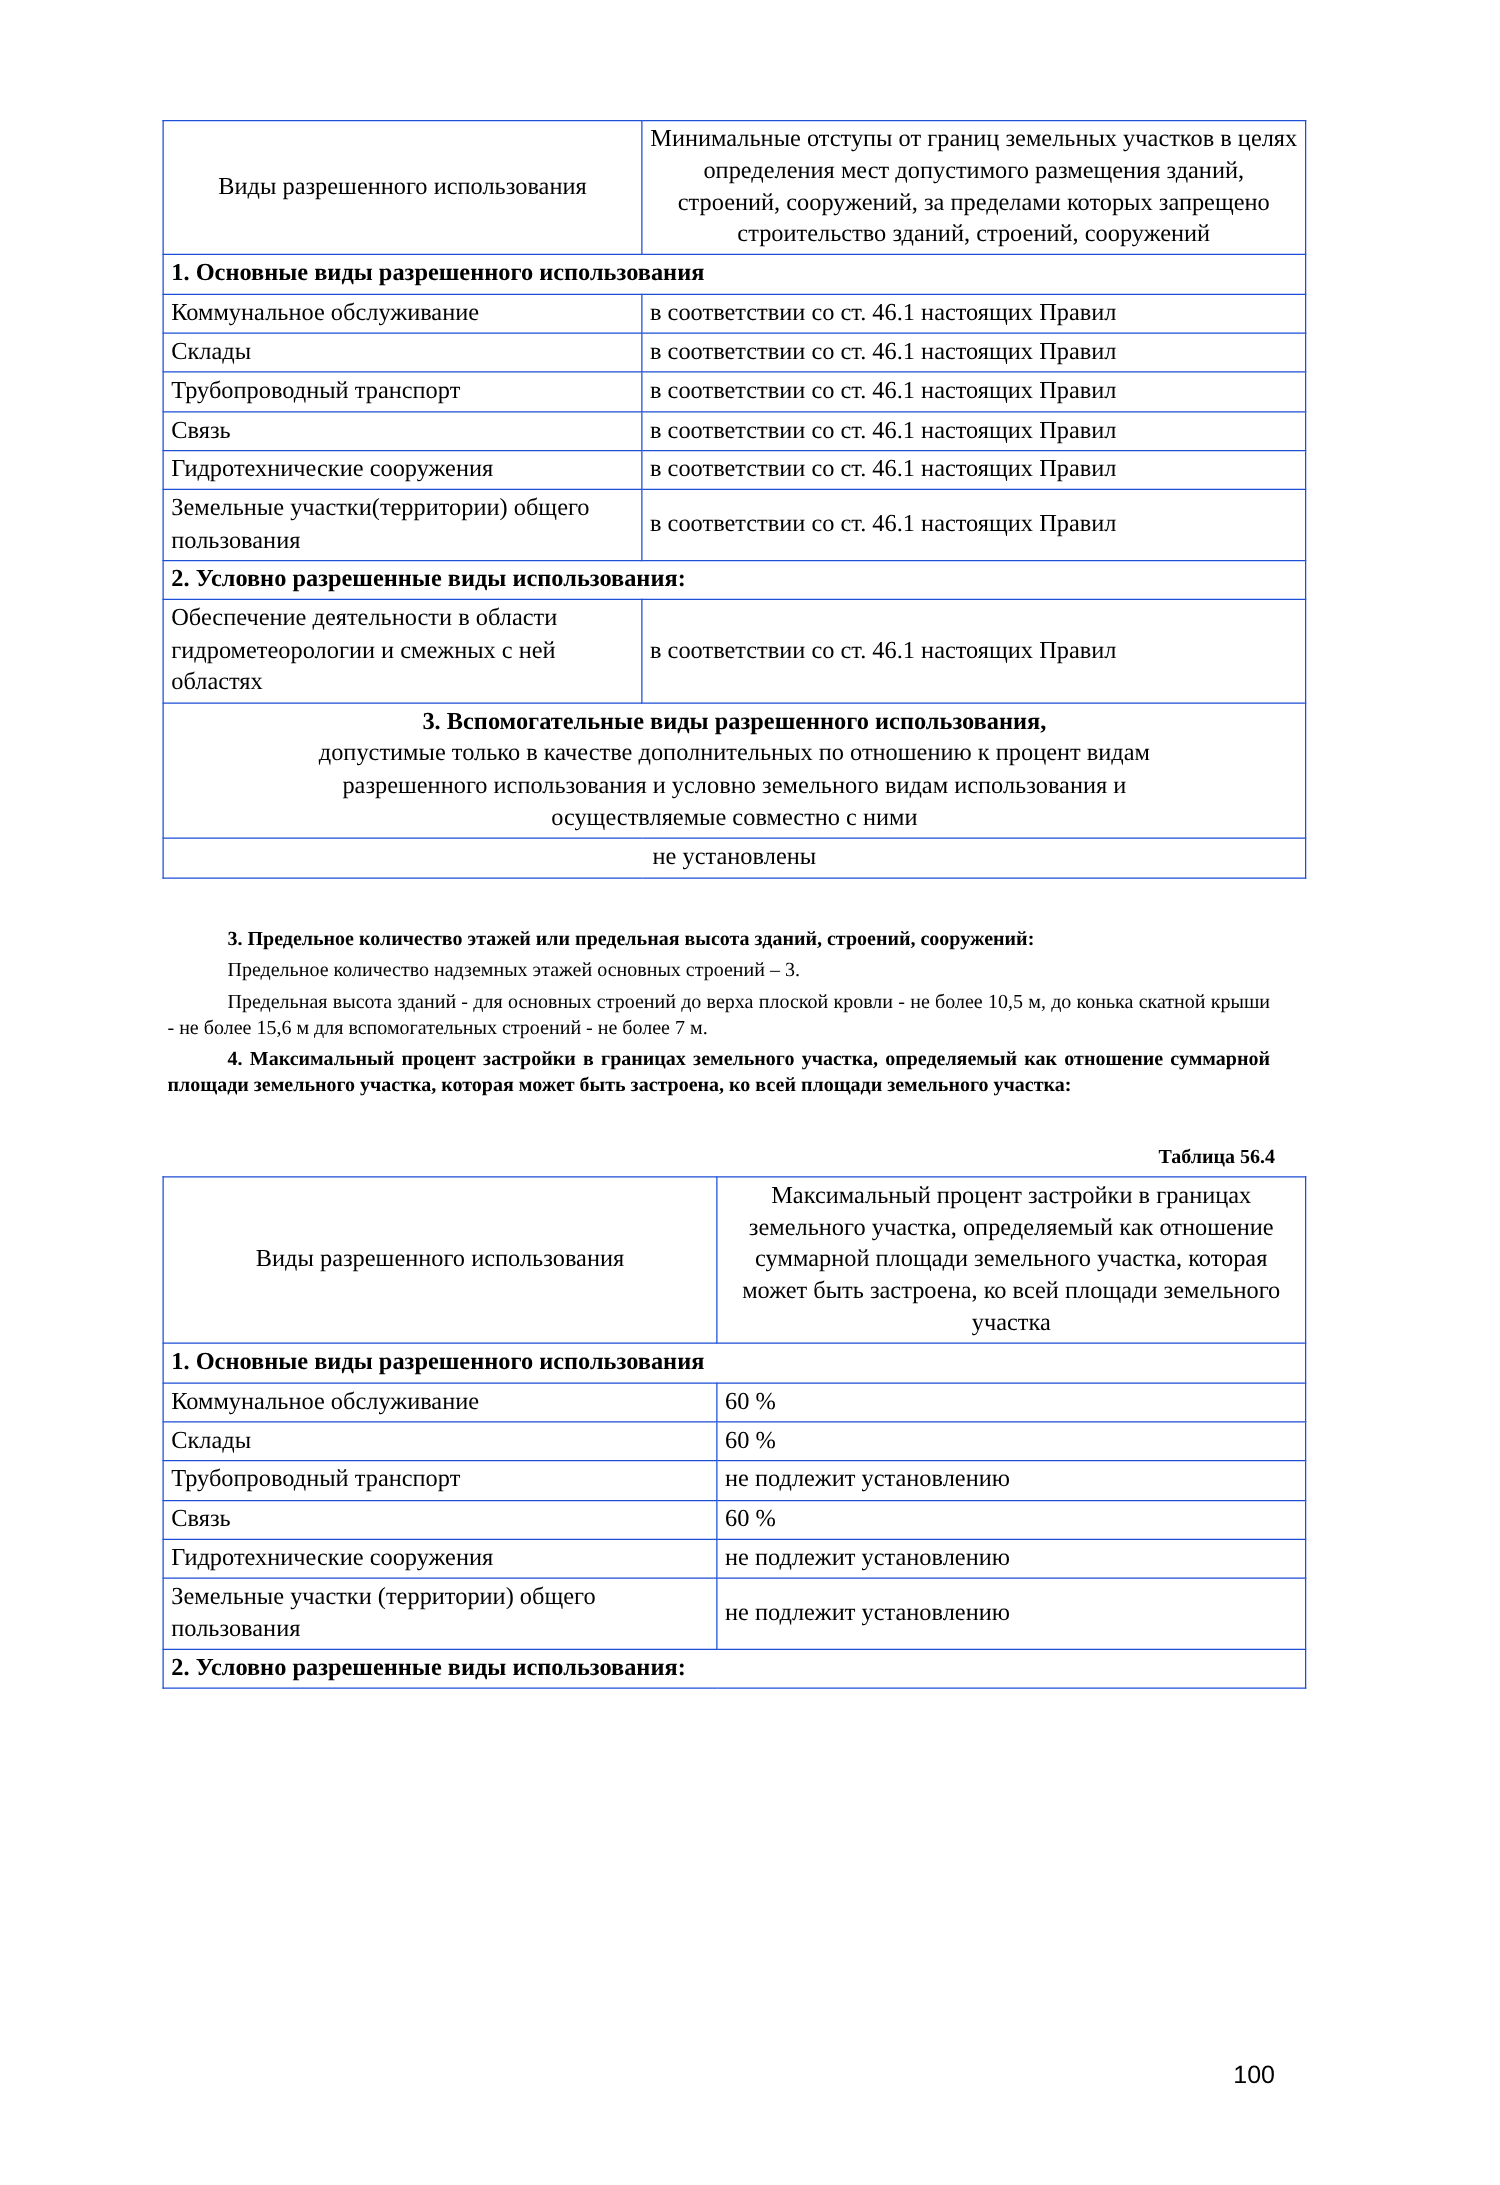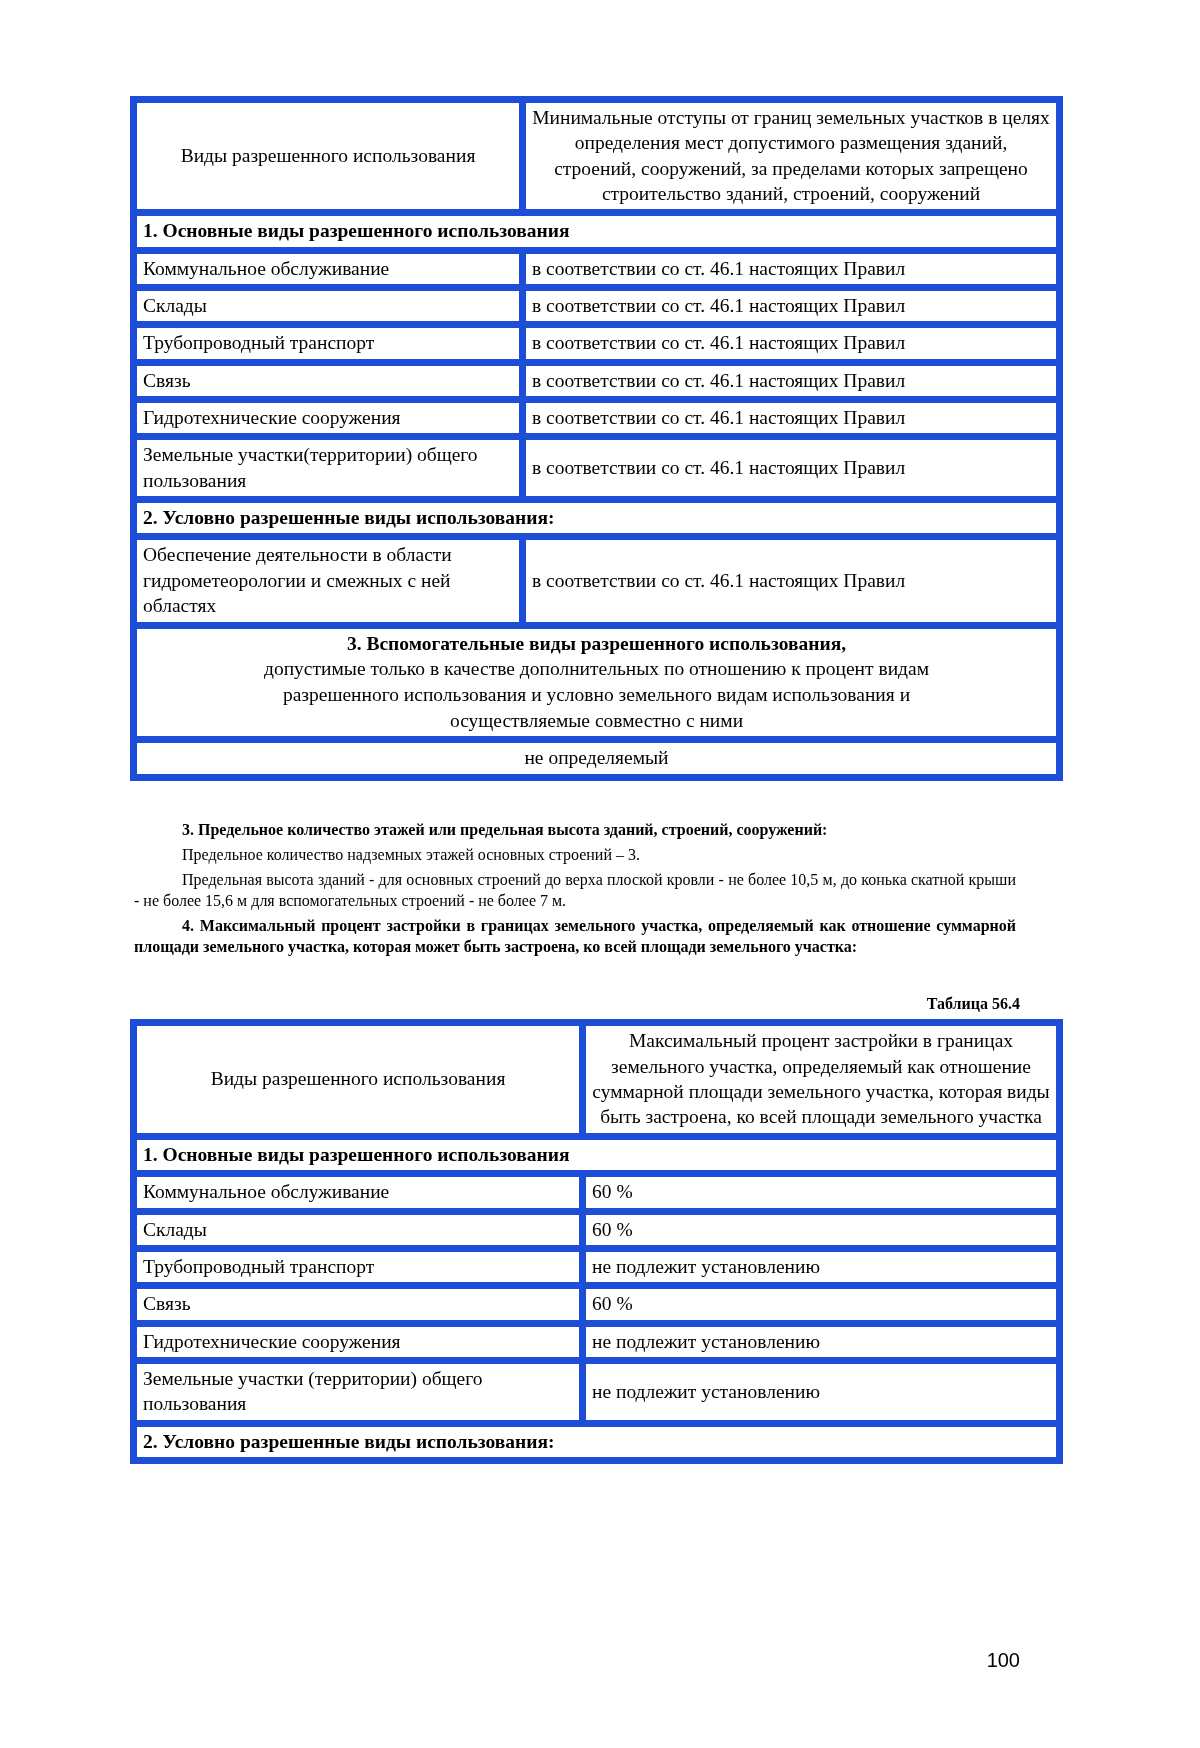--- a/index.html
+++ b/index.html
@@ -24,21 +24,21 @@
     padding: 96px 180px 40px 130px;
   }
   table.doc-table {
     border-collapse: collapse;
     width: 890px;
     table-layout: fixed;
     font-size: 19.5px;
     line-height: 1.30;
   }
   table.doc-table td {
-    border: 7px solid #1d4ed8;
+    border: 1px solid #1d4ed8;
     padding: 2px 6px 3px 6px;
     vertical-align: middle;
   }
   td.col-left  { width: 370px; }
   td.col-right { width: 518px; }
   td.col-left2  { width: 430px; }
   td.col-right2 { width: 458px; }
 
   .center { text-align: center; }
   .hdr-cell { text-align: center; padding-top: 6px; padding-bottom: 6px; }
@@ -129,41 +129,41 @@
       </tr>
       <tr>
         <td colspan="2" class="aux-block">
           <span class="aux-title">3. Вспомогательные виды разрешенного использования,</span>
           <span class="aux-line">допустимые только в качестве дополнительных по отношению к процент видам</span>
           <span class="aux-line">разрешенного использования и условно земельного видам использования и</span>
           <span class="aux-line">осуществляемые совместно с ними</span>
         </td>
       </tr>
       <tr>
-        <td colspan="2" class="center">не определяемый</td>
+        <td colspan="2" class="center">не установлены</td>
       </tr>
     </tbody>
   </table>
 
   <div class="spacer-lg"></div>
 
   <p class="body-para para-bold indent">3. Предельное количество этажей или предельная высота зданий, строений, сооружений:</p>
   <p class="body-para indent">Предельное количество надземных этажей основных строений – 3.</p>
   <p class="body-para indent">Предельная высота зданий - для основных строений до верха плоской кровли - не более 10,5 м, до конька скатной крыши - не более 15,6 м для вспомогательных строений - не более 7 м.</p>
   <p class="body-para para-bold indent">4. Максимальный процент застройки в границах земельного участка, определяемый как отношение суммарной площади земельного участка, которая может быть застроена, ко всей площади земельного участка:</p>
 
   <div class="spacer-lg"></div>
 
   <p class="table-label">Таблица 56.4</p>
 
   <table class="doc-table">
     <tbody>
       <tr>
         <td class="col-left2 hdr-cell">Виды разрешенного использования</td>
-        <td class="col-right2 hdr-cell">Максимальный процент застройки в границах земельного участка, определяемый как отношение суммарной площади земельного участка, которая виды быть застроена, ко всей площади земельного участка</td>
+        <td class="col-right2 hdr-cell">Максимальный процент застройки в границах земельного участка, определяемый как отношение суммарной площади земельного участка, которая может быть застроена, ко всей площади земельного участка</td>
       </tr>
       <tr class="section-row">
         <td colspan="2">1. Основные виды разрешенного использования</td>
       </tr>
       <tr>
         <td class="col-left2">Коммунальное обслуживание</td>
         <td class="col-right2">60 %</td>
       </tr>
       <tr>
         <td class="col-left2">Склады</td>

